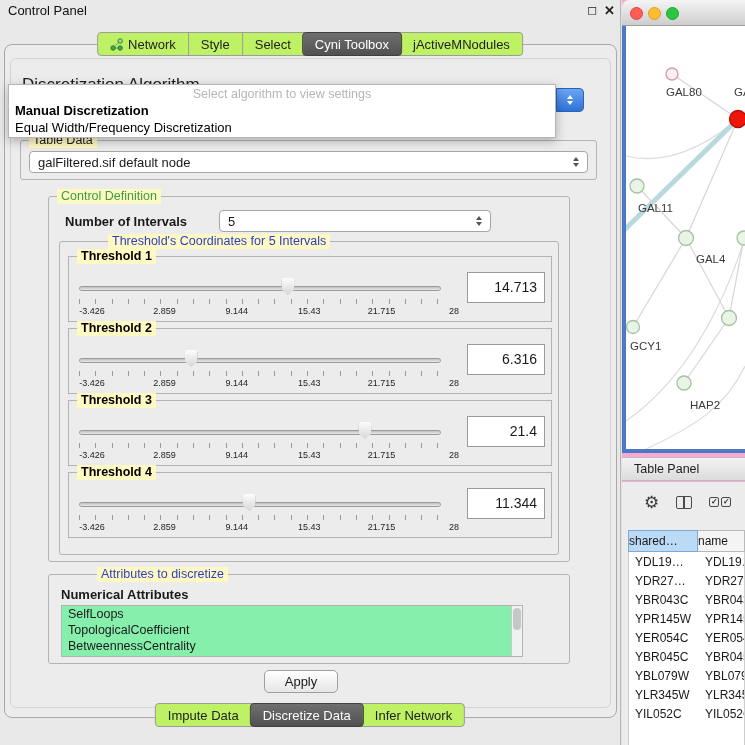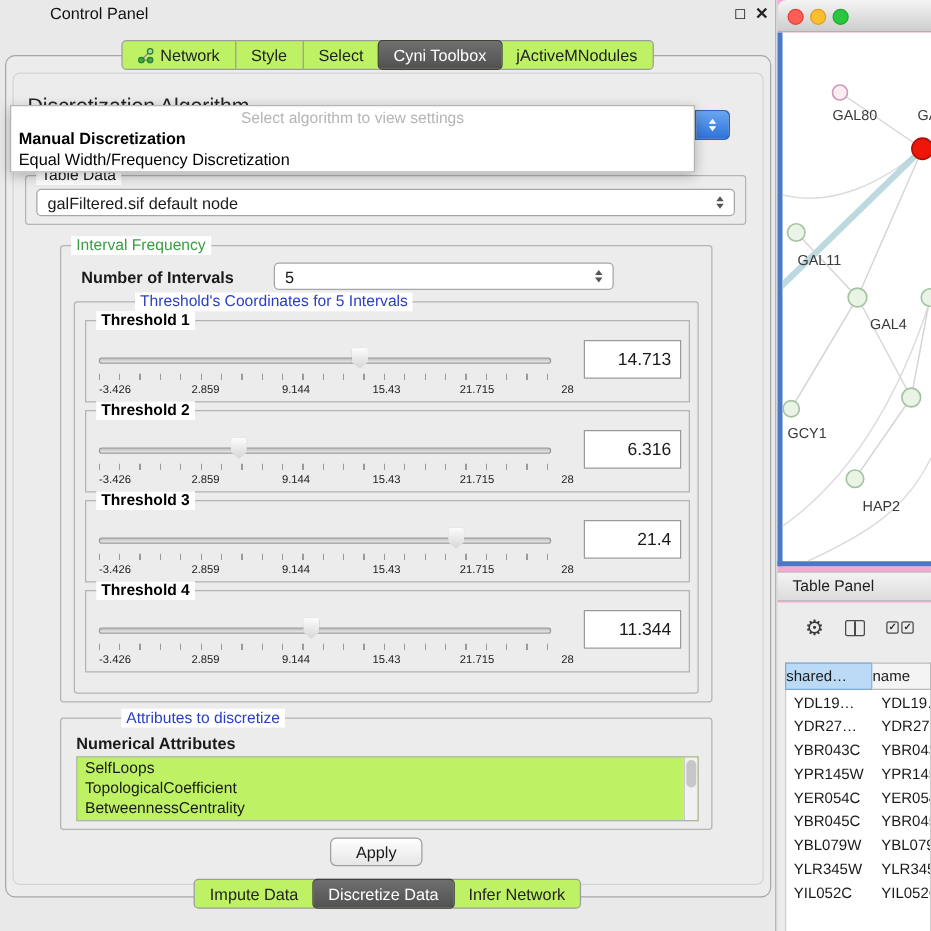--- a/index.html
+++ b/index.html
@@ -4,21 +4,21 @@
 <style>
   * { margin:0; padding:0; box-sizing:border-box; }
   html,body { width:745px; height:745px; }
   body { background:#e2e2e2; font-family:"Liberation Sans",sans-serif; color:#1a1a1a;
          position:relative; overflow:hidden; }
 
   
   .control-panel { position:absolute; left:0; top:0; width:621px; height:745px;
                    background:#e9e9e9; border-right:1px solid #b5b5b5; }
   .cp-titlebar { position:absolute; top:0; left:0; right:0; height:20px;
-                 display:flex; align-items:center;padding-left:32px; }
+                 display:flex; align-items:center; }
   .cp-title { font-size:13px; margin-left:8px; color:#111; }
   .cp-winbtns { margin-left:auto; margin-right:5px; display:flex; gap:7px; align-items:center; }
   .wb { font-size:12px; color:#222; cursor:default; }
   .wb.close { font-weight:bold; font-size:13px; }
 
   .cp-frame { position:absolute; left:4px; top:44px; width:613px; height:674px;
               border:1px solid #a8a8a8; border-radius:8px; background:#ececec; }
   .cp-inner { position:absolute; left:10px; top:58px; width:601px; height:650px;
               border:1px solid #d4d4d4; border-radius:6px; }
 
@@ -27,21 +27,21 @@
              border:1px solid #9c9c9c; border-radius:4px; z-index:6; white-space:nowrap; }
   .cp-tabs.bottom { top:703px; }
   .tab { display:flex; align-items:center; gap:5px; padding:0 12px; font-size:13px; color:#222; border-left:1px solid #9c9c9c; cursor:default; }
   .tab:first-child { border-left:none; }
   .tab.selected { background:linear-gradient(#6f6f6f,#515151); color:#fff;
                   border-radius:4px; margin:-1px; border:1px solid #3f3f3f; }
   .tab.selected + .tab { border-left:none; }
 
   
   .group { position:absolute; border:1px solid #b3b3b3; border-radius:3px; }
-  .legend { position:absolute; top:-8px; left:8px; background:#ffffff; padding:0 4px;
+  .legend { position:absolute; top:-8px; left:8px; background:#fef9c3; padding:0 4px;
             font-size:12.5px; line-height:15px; white-space:nowrap; }
   .legend.green { color:#3a9e41; }
   .legend.blue  { color:#2b3fc4;margin-left:40px; }
   .legend.bold  { font-weight:bold; color:#000; }
 
   
   .combo { position:absolute; background:#fff; border:1px solid #a6a6a6; border-radius:4px;
            display:flex; align-items:center; font-size:13px; }
   .combo .val { padding-left:8px; flex:1; white-space:nowrap; overflow:hidden; }
   .arrows { width:16px; display:flex; flex-direction:column; align-items:center; gap:2px; margin-right:3px; }
@@ -87,21 +87,21 @@
   .scale  { position:absolute; left:0; top:29px; width:100%; height:12px; font-size:9px; color:#222;margin-left:13px; }
   .scale span { position:absolute; transform:translateX(-50%); white-space:nowrap; }
   .s0 { left:0; transform:none; } .s1 { left:20%; } .s2 { left:40%; }
   .s3 { left:60%; } .s4 { left:80%; } .s5 { left:100%; transform:translateX(-100%); }
   .valuebox { position:absolute; right:6px; top:15px; width:78px; height:31px; background:#fff;
               border:1px solid #9a9a9a; font-size:14px; text-align:right; line-height:29px; padding-right:7px; }
 
   
   .g-attr { left:48px; top:574px; width:522px; height:90px; }
   .attr-title { position:absolute; left:12px; top:12px; font-weight:bold; font-size:13px; }
-  .attr-list { position:absolute; left:12px; top:30px; width:498px; height:52px; background:#bef264;
+  .attr-list { position:absolute; left:12px; top:30px; width:462px; height:52px; background:#86efac;
                border:1px solid #b3b3b3; overflow:hidden; font-size:12.5px; }
   .attr-item { padding:1px 0 0 6px; height:16px; white-space:nowrap; }
   .attr-scroll { position:absolute; right:0; top:0; bottom:0; width:11px; background:#f1f1f1; border-left:1px solid #cacaca; }
   .attr-thumb  { position:absolute; left:1px; right:1px; top:2px; height:22px; background:#c7c7c7; border-radius:4px; }
 
   .apply-btn { position:absolute; left:264px; top:670px; width:74px; height:23px;
                background:linear-gradient(#ffffff,#e6e6e6); border:1px solid #9f9f9f; border-radius:5px;
                font-size:13px; display:flex; align-items:center; justify-content:center; cursor:default; }
 
   
@@ -203,21 +203,21 @@
     <div class="combo td-combo">
       <span class="val">galFiltered.sif default node</span>
       <span class="arrows">
         <span class="arr-up"></span>
           <span class="arr-down"></span>
       </span>
     </div>
   </div>
 
   <div class="group g-interval">
-    <span class="legend green">Interval Frequency</span>
+    <span class="legend green">Control Definition</span>
 
     <span class="noi-label">Number of Intervals</span>
     <div class="combo noi-combo">
       <span class="val">5</span>
       <span class="arrows">
         <span class="arr-up"></span>
           <span class="arr-down"></span>
       </span>
     </div>
 

